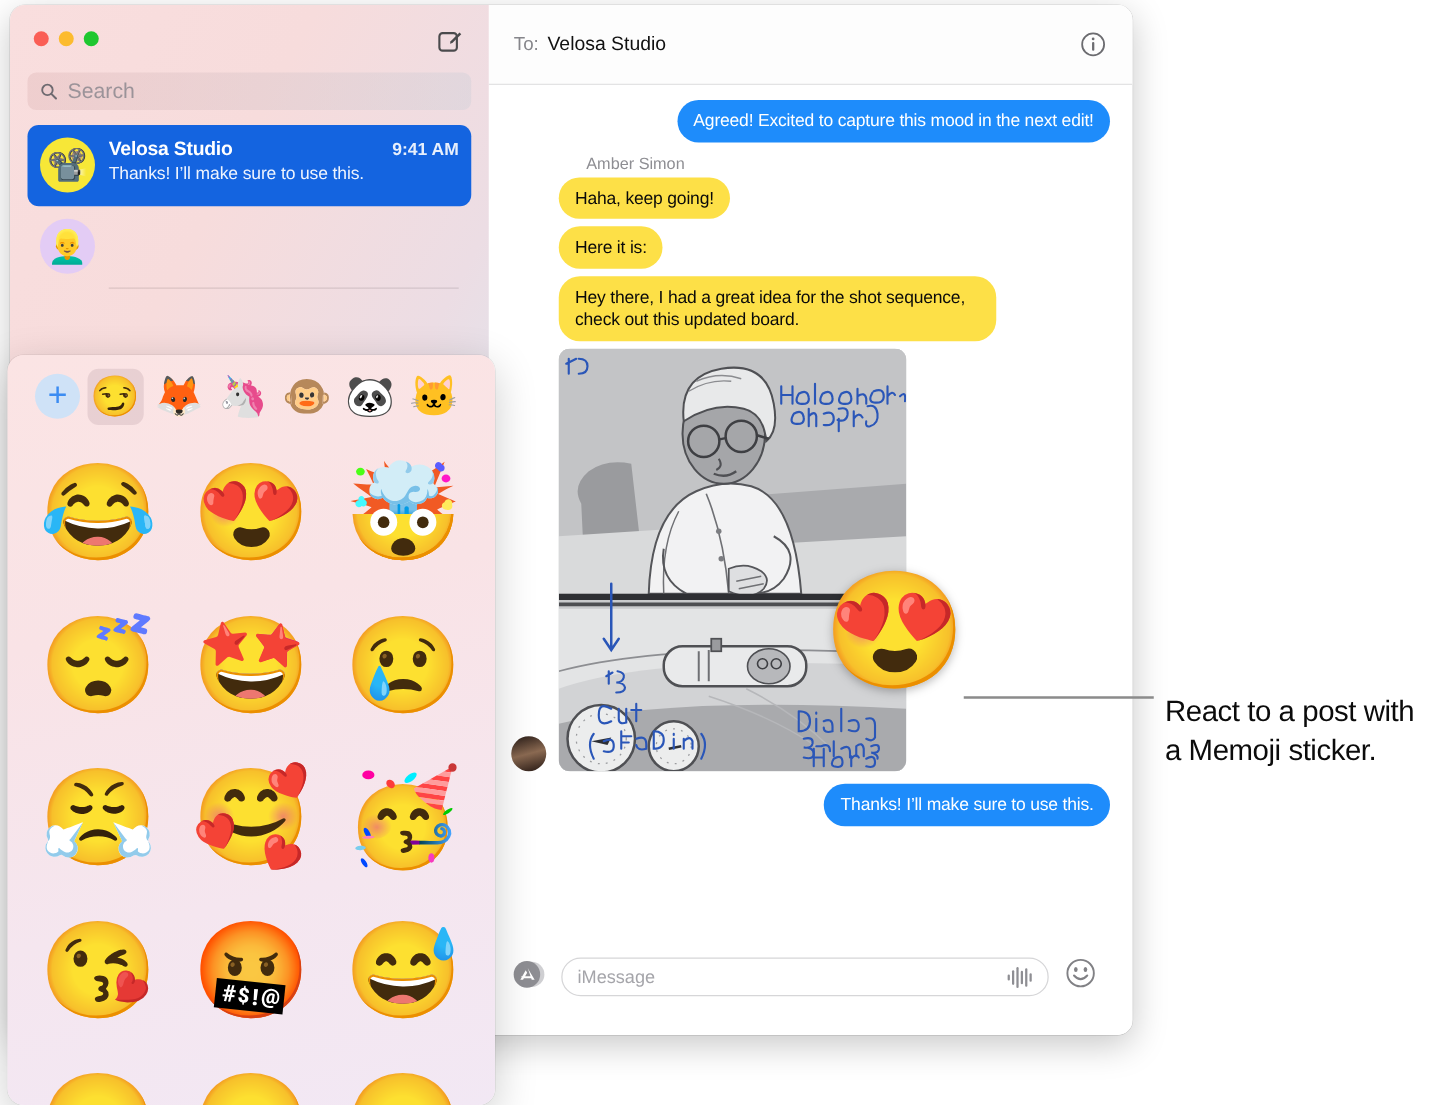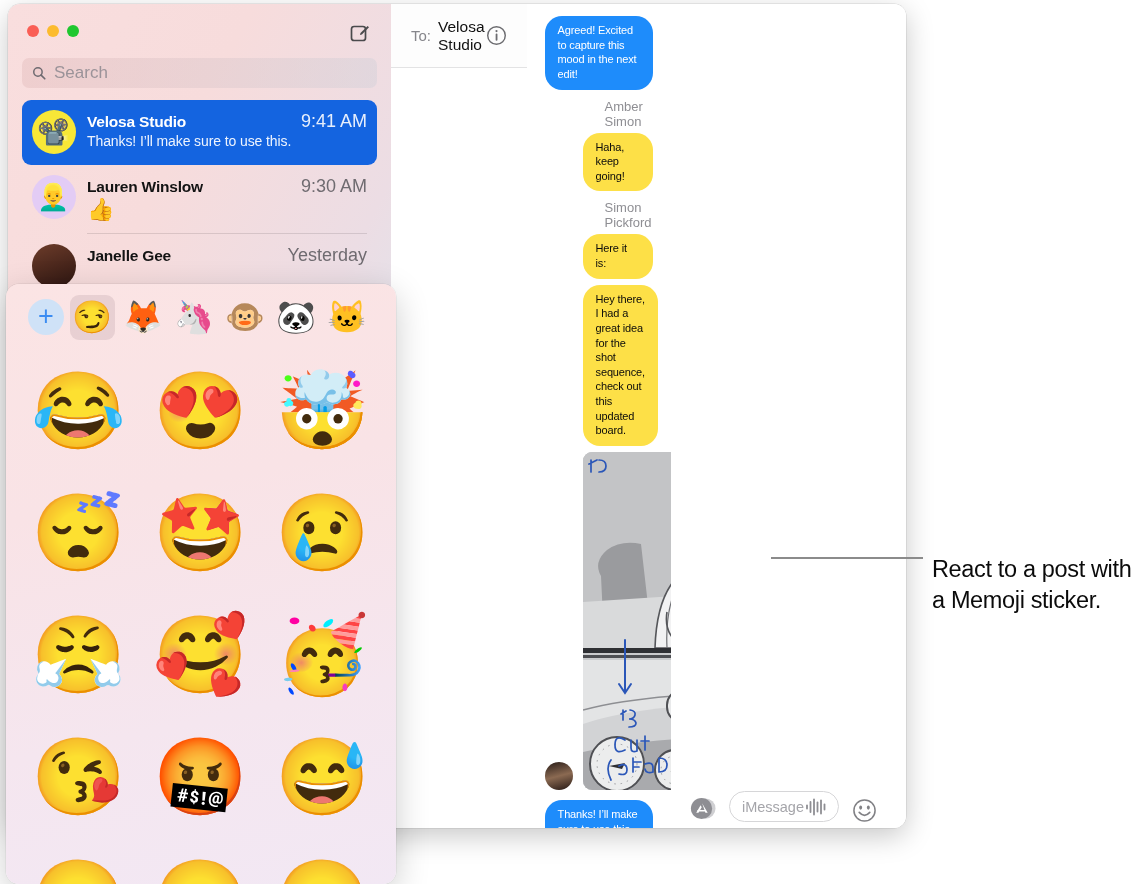--- a/index.html
+++ b/index.html
@@ -61,46 +61,46 @@
     flex: 0 0 44px; display: flex; align-items: center; justify-content: center;
     font-size: 26px; overflow: hidden; line-height: 1;
   }
   .av-yellow { background: #f7e737; }
   .av-purple { background: #e3ccf5; }
   .av-photo { background: linear-gradient(160deg,#6d3c2a,#2b1410); }
   .convo-body { flex: 1; min-width: 0; padding-top: 1px; }
   .convo-top { display: flex; align-items: baseline; justify-content: space-between; }
   .convo-name { font-size: 15.5px; font-weight: 700; color: #131313; letter-spacing: -0.2px; }
   .convo.selected .convo-name { color: #fff; }
-  .convo-time { font-size: 18px; color: #6f6b70; margin-left: 8px; white-space: nowrap; }
+  .convo-time { font-size: 14px; color: #6f6b70; margin-left: 8px; white-space: nowrap; font-weight: bold; }
   .convo.selected .convo-time { color: #e7effc; }
   .convo-prev { font-size: 14px; color: #3a3a3c; line-height: 1.26; margin-top: 1px; letter-spacing: -0.1px; }
   .convo.selected .convo-prev { color: #eef4fe; }
   .convo-prev.emoji { font-size: 22px; line-height: 1.1; }
   .convo-sep { height: 1px; background: rgba(0,0,0,0.11); margin: 0 10px 0 65px; }
 
   
-  .thread { flex: 1; display: flex; flex-direction: row; background: #fff; min-width: 0; }
+  .thread { flex: 1; display: flex; flex-direction: column; background: #fff; min-width: 0; }
   .thread-header {
     height: 64px; flex: 0 0 64px;
     border-bottom: 1px solid #e3e3e4;
     display: flex; align-items: center; padding: 0 20px;
     background: #fdfdfd;
   }
   .to-label { font-size: 15px; color: #86868b; margin-right: 7px; }
   .to-name { font-size: 15.5px; color: #111; }
   .info-btn { margin-left: auto; width: 22px; height: 22px; cursor: pointer; }
 
   .messages { flex: 1; padding: 12px 18px 4px 18px; overflow: hidden; position: relative; }
   .row { display: flex; margin-bottom: 6px; }
   .row.out { justify-content: flex-end; }
   .sender-name { font-size: 13px; color: #8e8e93; margin: 9px 0 4px 60px; }
   .bubble {
     max-width: 350px; padding: 7px 13px 8px 13px;
-    border-radius: 17px; font-size: 11px; line-height: 1.33;
+    border-radius: 17px; font-size: 14px; line-height: 1.33;
     position: relative; letter-spacing: -0.15px;
   }
   .bubble.in { background: #fde047; color: #0a0a0a; }
   .bubble.out { background: #1e8cfb; color: #fff; }
   .bubble.in::after {
     content: ""; position: absolute; left: -5px; bottom: 0;
     width: 14px; height: 16px; background: #e9e9eb;
     border-bottom-right-radius: 14px; z-index: -1;
   }
   .bubble.out::after {
@@ -126,21 +126,21 @@
   }
   .board svg { display: block; width: 100%; height: 100%; }
   .sticker-overlay {
     position: absolute; right: -48px; bottom: 66px;
     font-size: 92px; line-height: 1;
     filter: drop-shadow(0 2px 4px rgba(0,0,0,0.28));
     cursor: pointer;
   }
 
   .composer {
-    flex: 0 0 62px; display: flex; align-items: flex-end;
+    flex: 0 0 62px; display: flex; align-items: flex-start;
     padding: 0 30px 6px 18px; gap: 13px;
   }
   .appstore-btn { width: 27px; height: 27px; cursor: pointer; position: relative; }
   .input-field {
     flex: 1; height: 31px; border: 1px solid #d6d6d8; border-radius: 16px;
     display: flex; align-items: center; padding: 0 12px;
     background: #fff;
   }
   .input-field .ph { color: #a5a5aa; font-size: 14.5px; flex: 1; }
   .audio-icon { width: 22px; height: 18px; cursor: pointer; }
@@ -234,39 +234,23 @@
               <span class="convo-time">9:41 AM</span>
             </div>
             <div class="convo-prev">Thanks! I’ll make sure to use this.</div>
           </div>
         </div>
 
         <div class="convo">
           <div class="avatar av-purple">
             <span>👱‍♂️</span>
           </div>
-          <div class="convo-body">
-            <div class="convo-top">
-              <span class="convo-name">Lauren Winslow</span>
-              <span class="convo-time">9:30 AM</span>
-            </div>
-            <div class="convo-prev emoji">👍</div>
-          </div>
         </div>
         <div class="convo-sep"></div>
 
-        <div class="convo">
-          <div class="avatar av-photo"></div>
-          <div class="convo-body">
-            <div class="convo-top">
-              <span class="convo-name">Janelle Gee</span>
-              <span class="convo-time">Yesterday</span>
-            </div>
-          </div>
-        </div>
       </div>
     </div>
 
     <div class="thread">
       <div class="thread-header">
         <span class="to-label">To:</span>
         <span class="to-name">Velosa Studio</span>
         <div class="info-btn">
           <svg width="21" height="21" viewBox="0 0 22 22">
             <circle cx="11" cy="11" r="9.2" fill="none" stroke="#6c6c70" stroke-width="1.5"></circle>
@@ -283,21 +267,20 @@
         </div>
 
         <div class="sender-name">Amber Simon</div>
 
         <div class="row in">
           <div class="msg-avatar spacer"></div>
           <div class="bubble in">Haha, keep going!</div>
         </div>
 
 
-        <div class="sender-name">Simon Pickford</div>
 
         <div class="row in">
           <div class="msg-avatar spacer"></div>
           <div class="bubble in">Here it is:</div>
         </div>
 
         <div class="row in">
           <div class="msg-avatar spacer"></div>
           <div class="bubble in">Hey there, I had a great idea for the shot sequence, check out this updated board.</div>
         </div>

